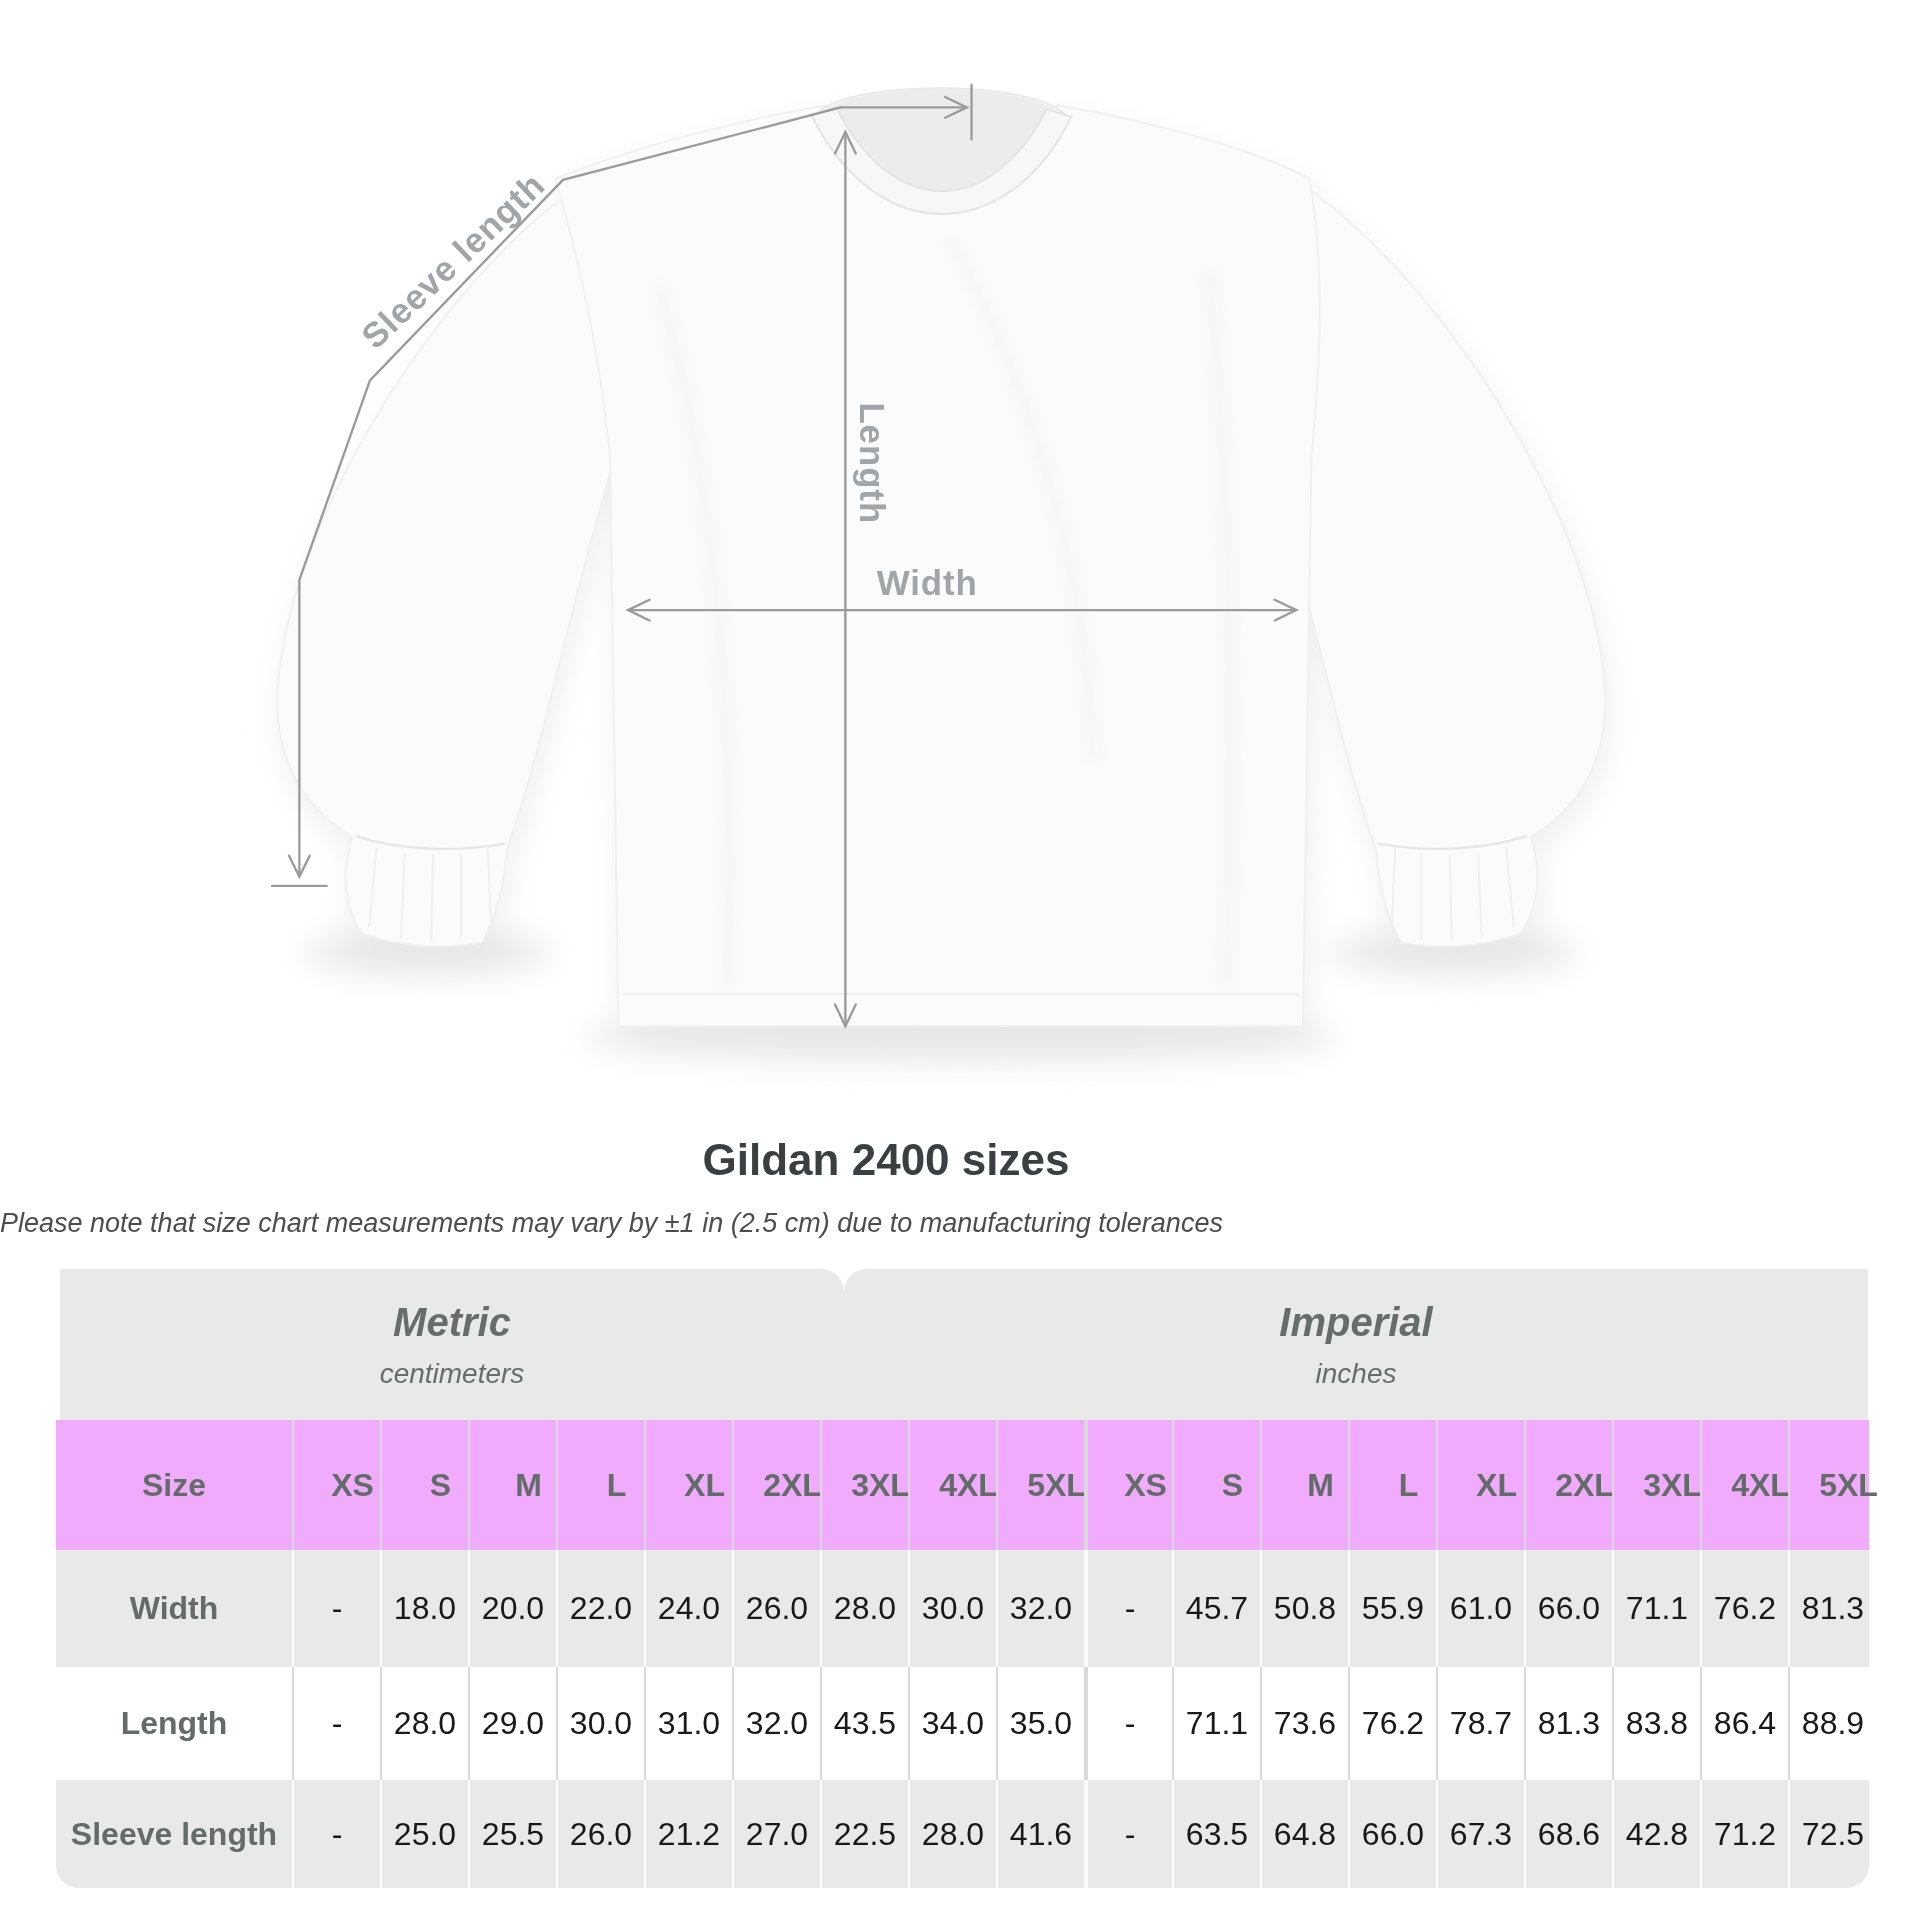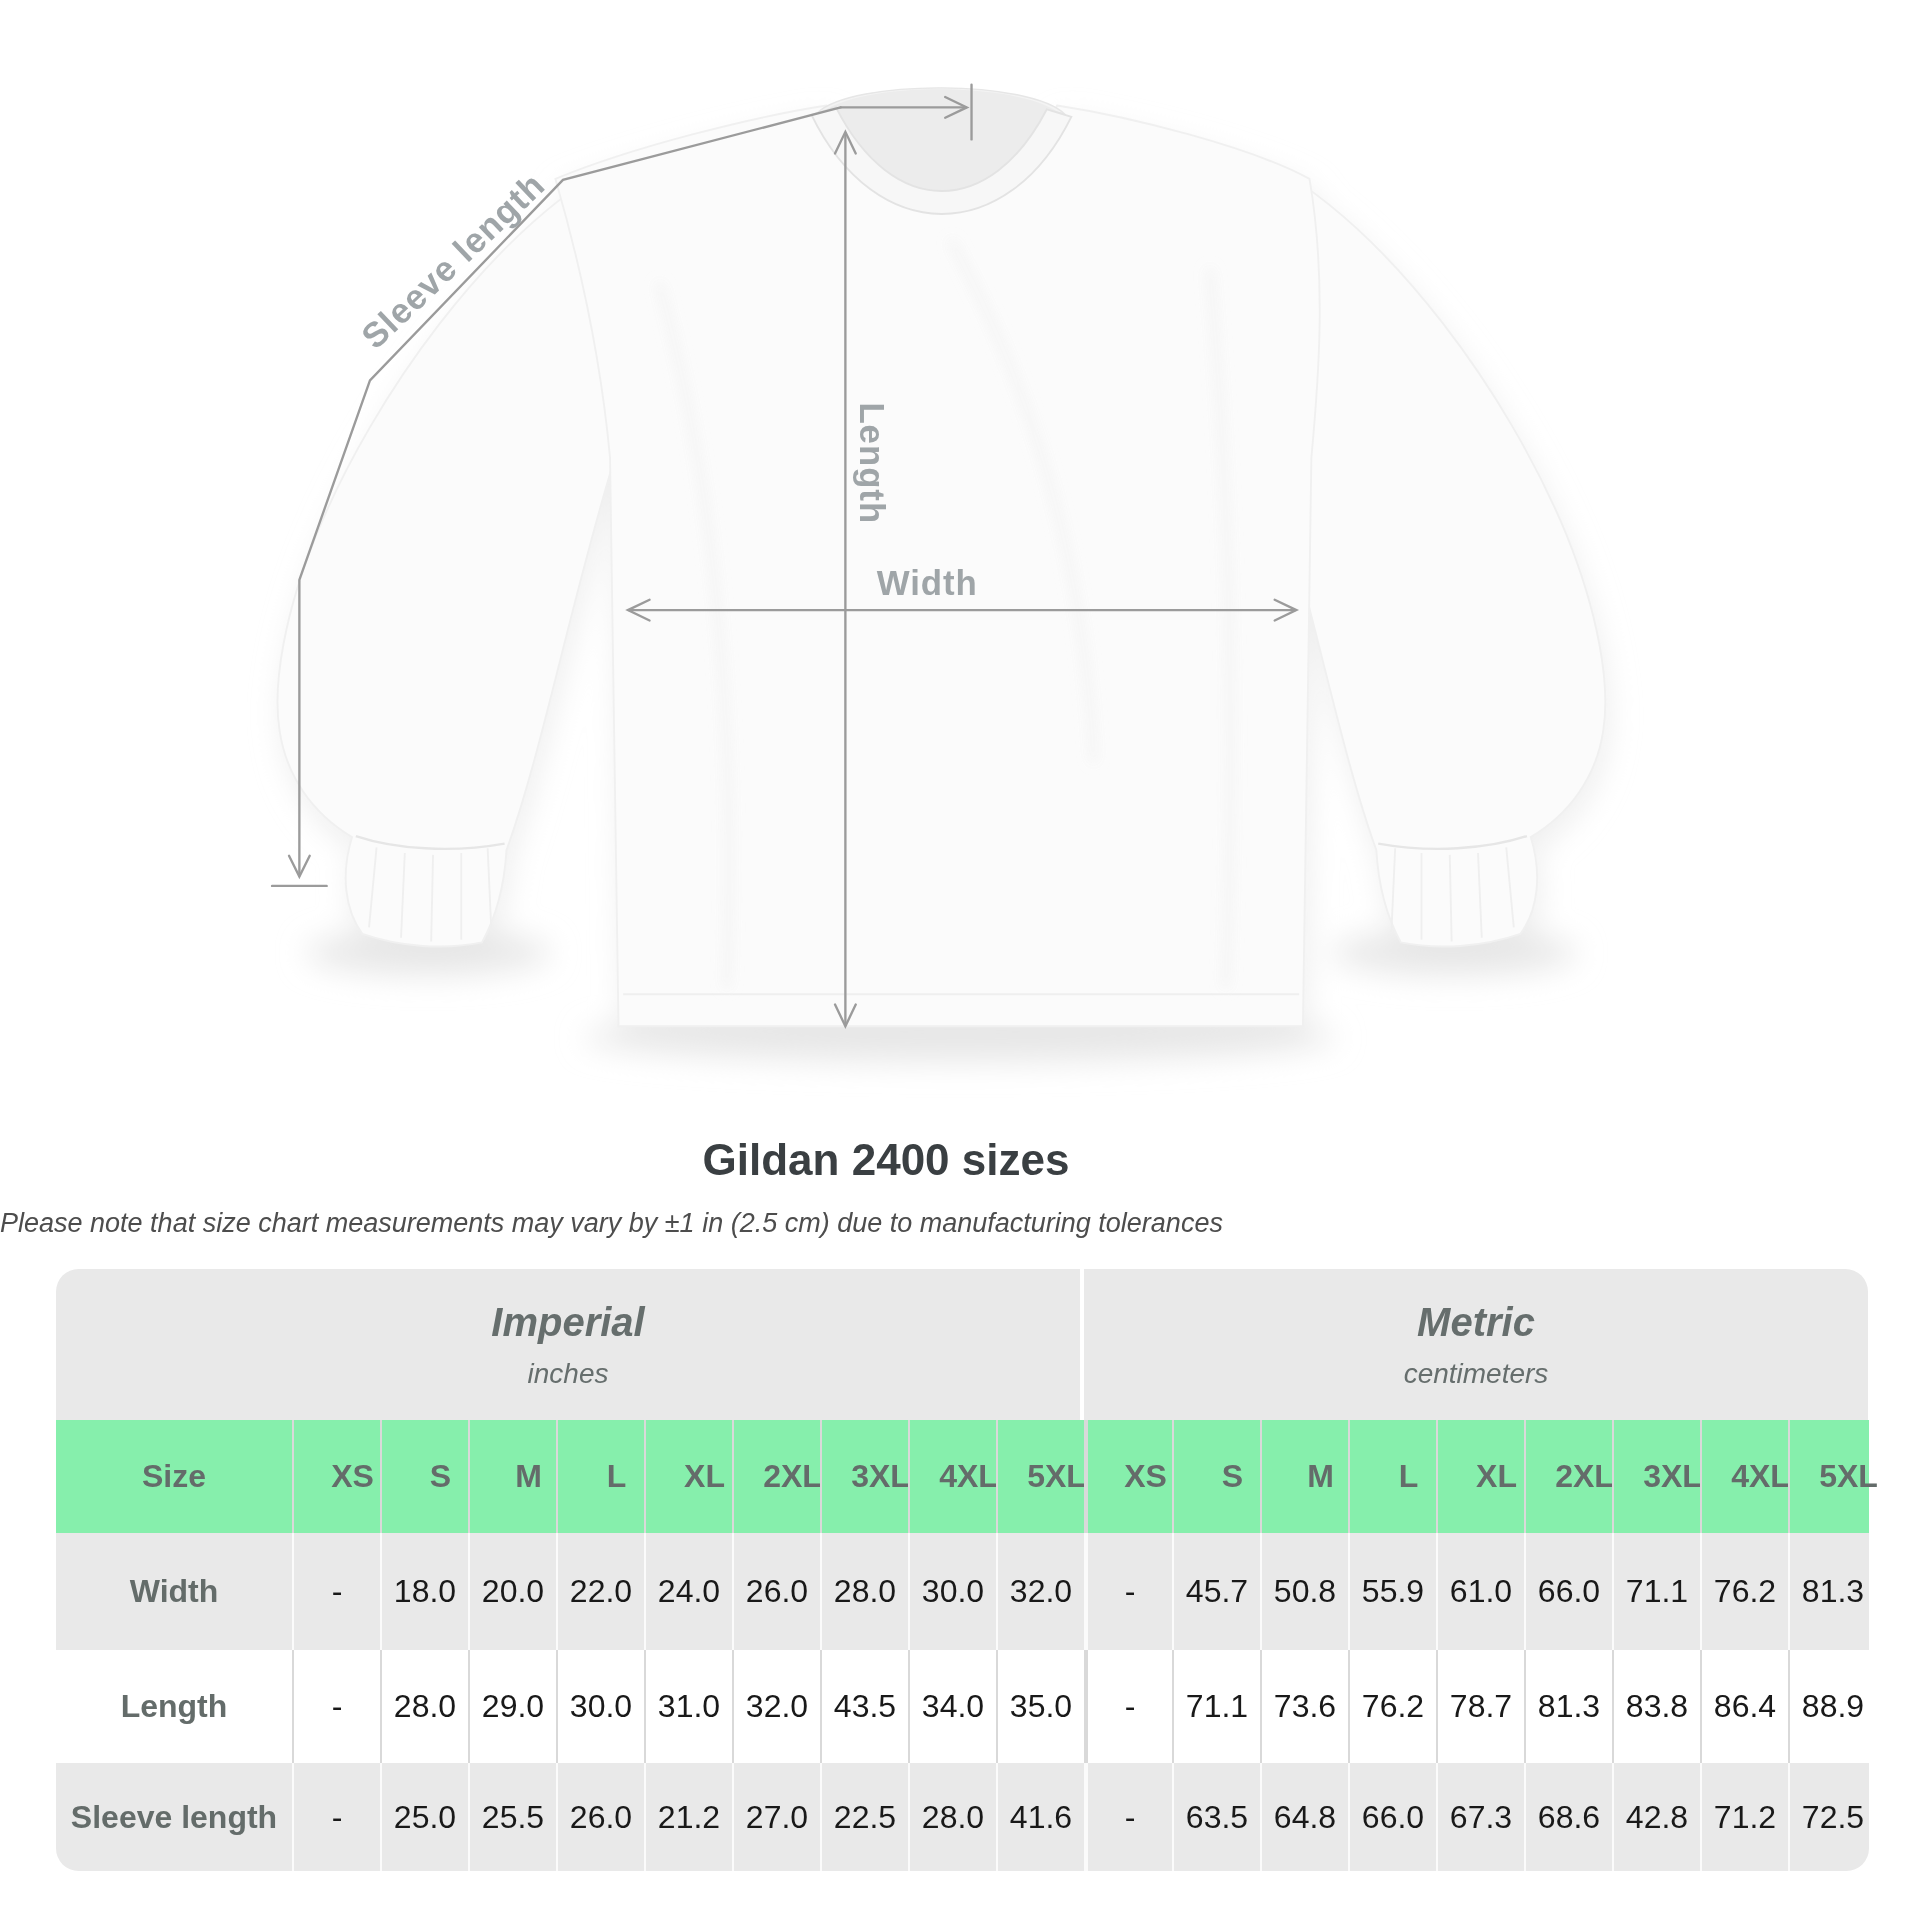--- a/index.html
+++ b/index.html
@@ -13,21 +13,21 @@
   
   .chart-title{position:absolute;left:0;top:1135px;width:1772px;text-align:center;
     font-size:44px;font-weight:bold;color:#3a3f42;}
   .chart-note{position:absolute;left:0;top:1208px;width:1928px;
     font-size:27px;font-style:italic;color:#4d4d4d;}
 
   
   .size-table{position:absolute;left:56px;top:1269px;width:1813px;}
   .trow{display:flex;box-sizing:border-box;}
   .row-band{height:151px;}
-  .row-sizes{height:113px;background:#86efac;}
+  .row-sizes{height:130px;background:#f0abfc;}
   .row-v1{height:117px;}
   .row-v2{height:113px;background:#ffffff;}
   .row-v3{height:108px;}
   .row-gray{background:#e9e9e9;}
   .row-last{border-radius:0 0 22.6px 22.6px;overflow:hidden;}
 
   .u-block{height:100%;display:flex;flex-direction:column;align-items:center;justify-content:center;
     background:#e9e9e9;box-sizing:border-box;}
   .u-imperial{width:1024px;border-radius:22.6px 0 0 0;}
   .u-metric{width:788px;border-radius:0 22.6px 0 0;border-left:4.7px solid #ffffff;}
@@ -134,27 +134,27 @@
       <text class="diag-label" transform="translate(985,632)" text-anchor="middle">Width</text>
     </g>
   </svg>
 
   <div class="chart-title">Gildan 2400 sizes</div>
   <div class="chart-note">Please note that size chart measurements may vary by ±1 in (2.5 cm) due to manufacturing tolerances</div>
 
   <div class="size-table">
 
     <div class="trow row-band">
+      <div class="u-block u-metric">
+        <div class="u-name">Metric</div>
+        <div class="u-unit">centimeters</div>
+      </div>
       <div class="u-block u-imperial">
         <div class="u-name">Imperial</div>
         <div class="u-unit">inches</div>
-      </div>
-      <div class="u-block u-metric">
-        <div class="u-name">Metric</div>
-        <div class="u-unit">centimeters</div>
       </div>
     </div>
 
     <div class="trow row-sizes row-white-sep">
       <div class="c-label head-txt">Size</div>
     <div class="cell head">XS</div>
         <div class="cell head">S</div>
         <div class="cell head">M</div>
         <div class="cell head">L</div>
         <div class="cell head">XL</div>

